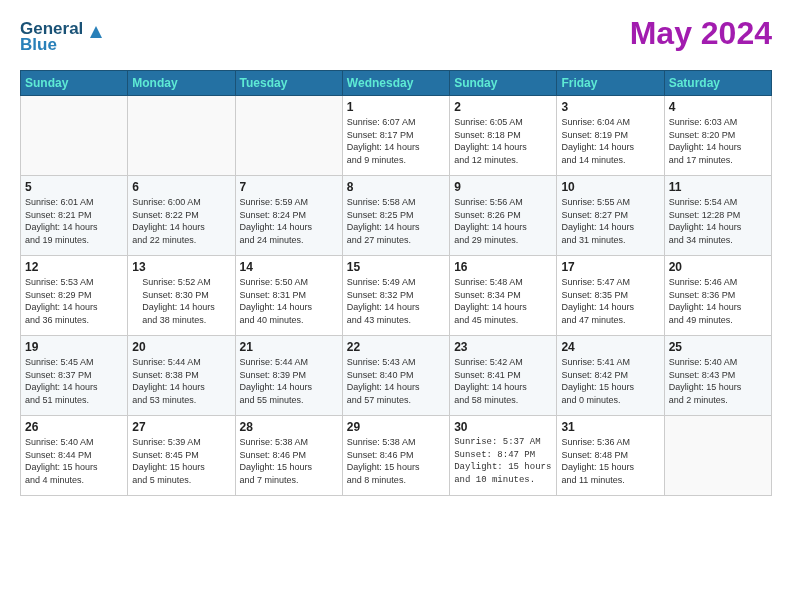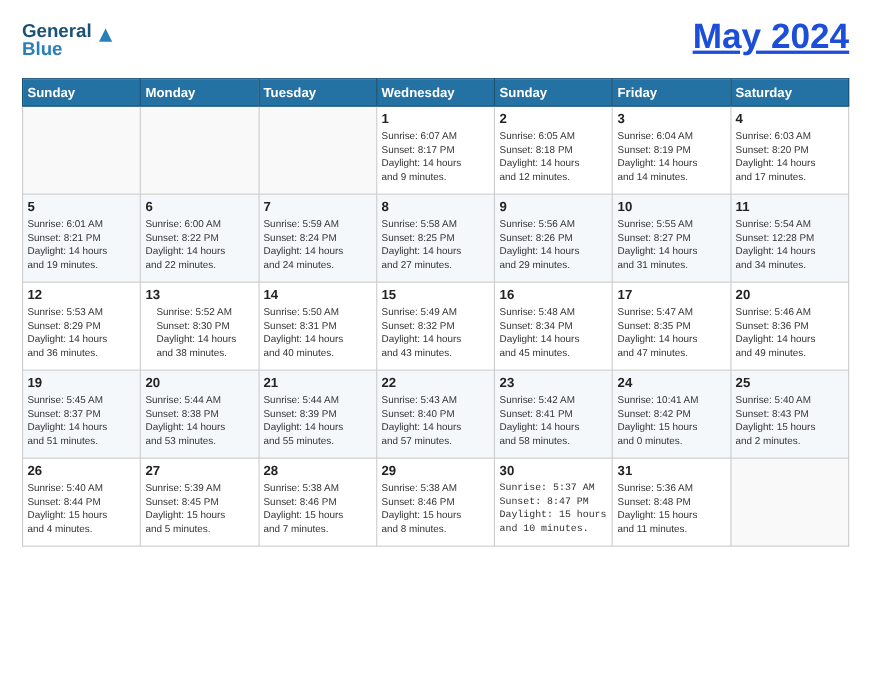--- a/index.html
+++ b/index.html
@@ -24,37 +24,36 @@
     .logo {
       display: flex;
       align-items: center;
     }
     .title-block {
       text-align: right;
     }
     .month-title {
       font-size: 32px;
       font-weight: bold;
-      color: #1d4ed8;
+      color: #a21caf;
       line-height: 1.1;
-      text-decoration: underline;
     }
     .location {
       font-size: 14px;
       color: #444;
       margin-top: 2px;
     }
     table {
       width: 100%;
       border-collapse: collapse;
       table-layout: fixed;
     }
     thead th {
       background-color: #2471a3;
-      color: #ffffff;
+      color: #5eead4;
       font-size: 12px;
       font-weight: bold;
       padding: 5px 4px;
       text-align: left;
       border: 1px solid #1a5276;
     }
     tbody td {
       vertical-align: top;
       border: 1px solid #ccc;
       padding: 4px 4px 3px 4px;
@@ -285,21 +284,21 @@
           </td>
           <td>
             <div class="day-number">23</div>
             <div class="day-info" style="white-space: pre-line;">Sunrise: 5:42 AM
 Sunset: 8:41 PM
 Daylight: 14 hours
 and 58 minutes.</div>
           </td>
           <td>
             <div class="day-number">24</div>
-            <div class="day-info" style="white-space: pre-line;">Sunrise: 10:41 AM
+            <div class="day-info" style="white-space: pre-line;">Sunrise: 5:41 AM
 Sunset: 8:42 PM
 Daylight: 15 hours
 and 0 minutes.</div>
           </td>
           <td>
             <div class="day-number">25</div>
             <div class="day-info" style="white-space: pre-line;">Sunrise: 5:40 AM
 Sunset: 8:43 PM
 Daylight: 15 hours
 and 2 minutes.</div>

